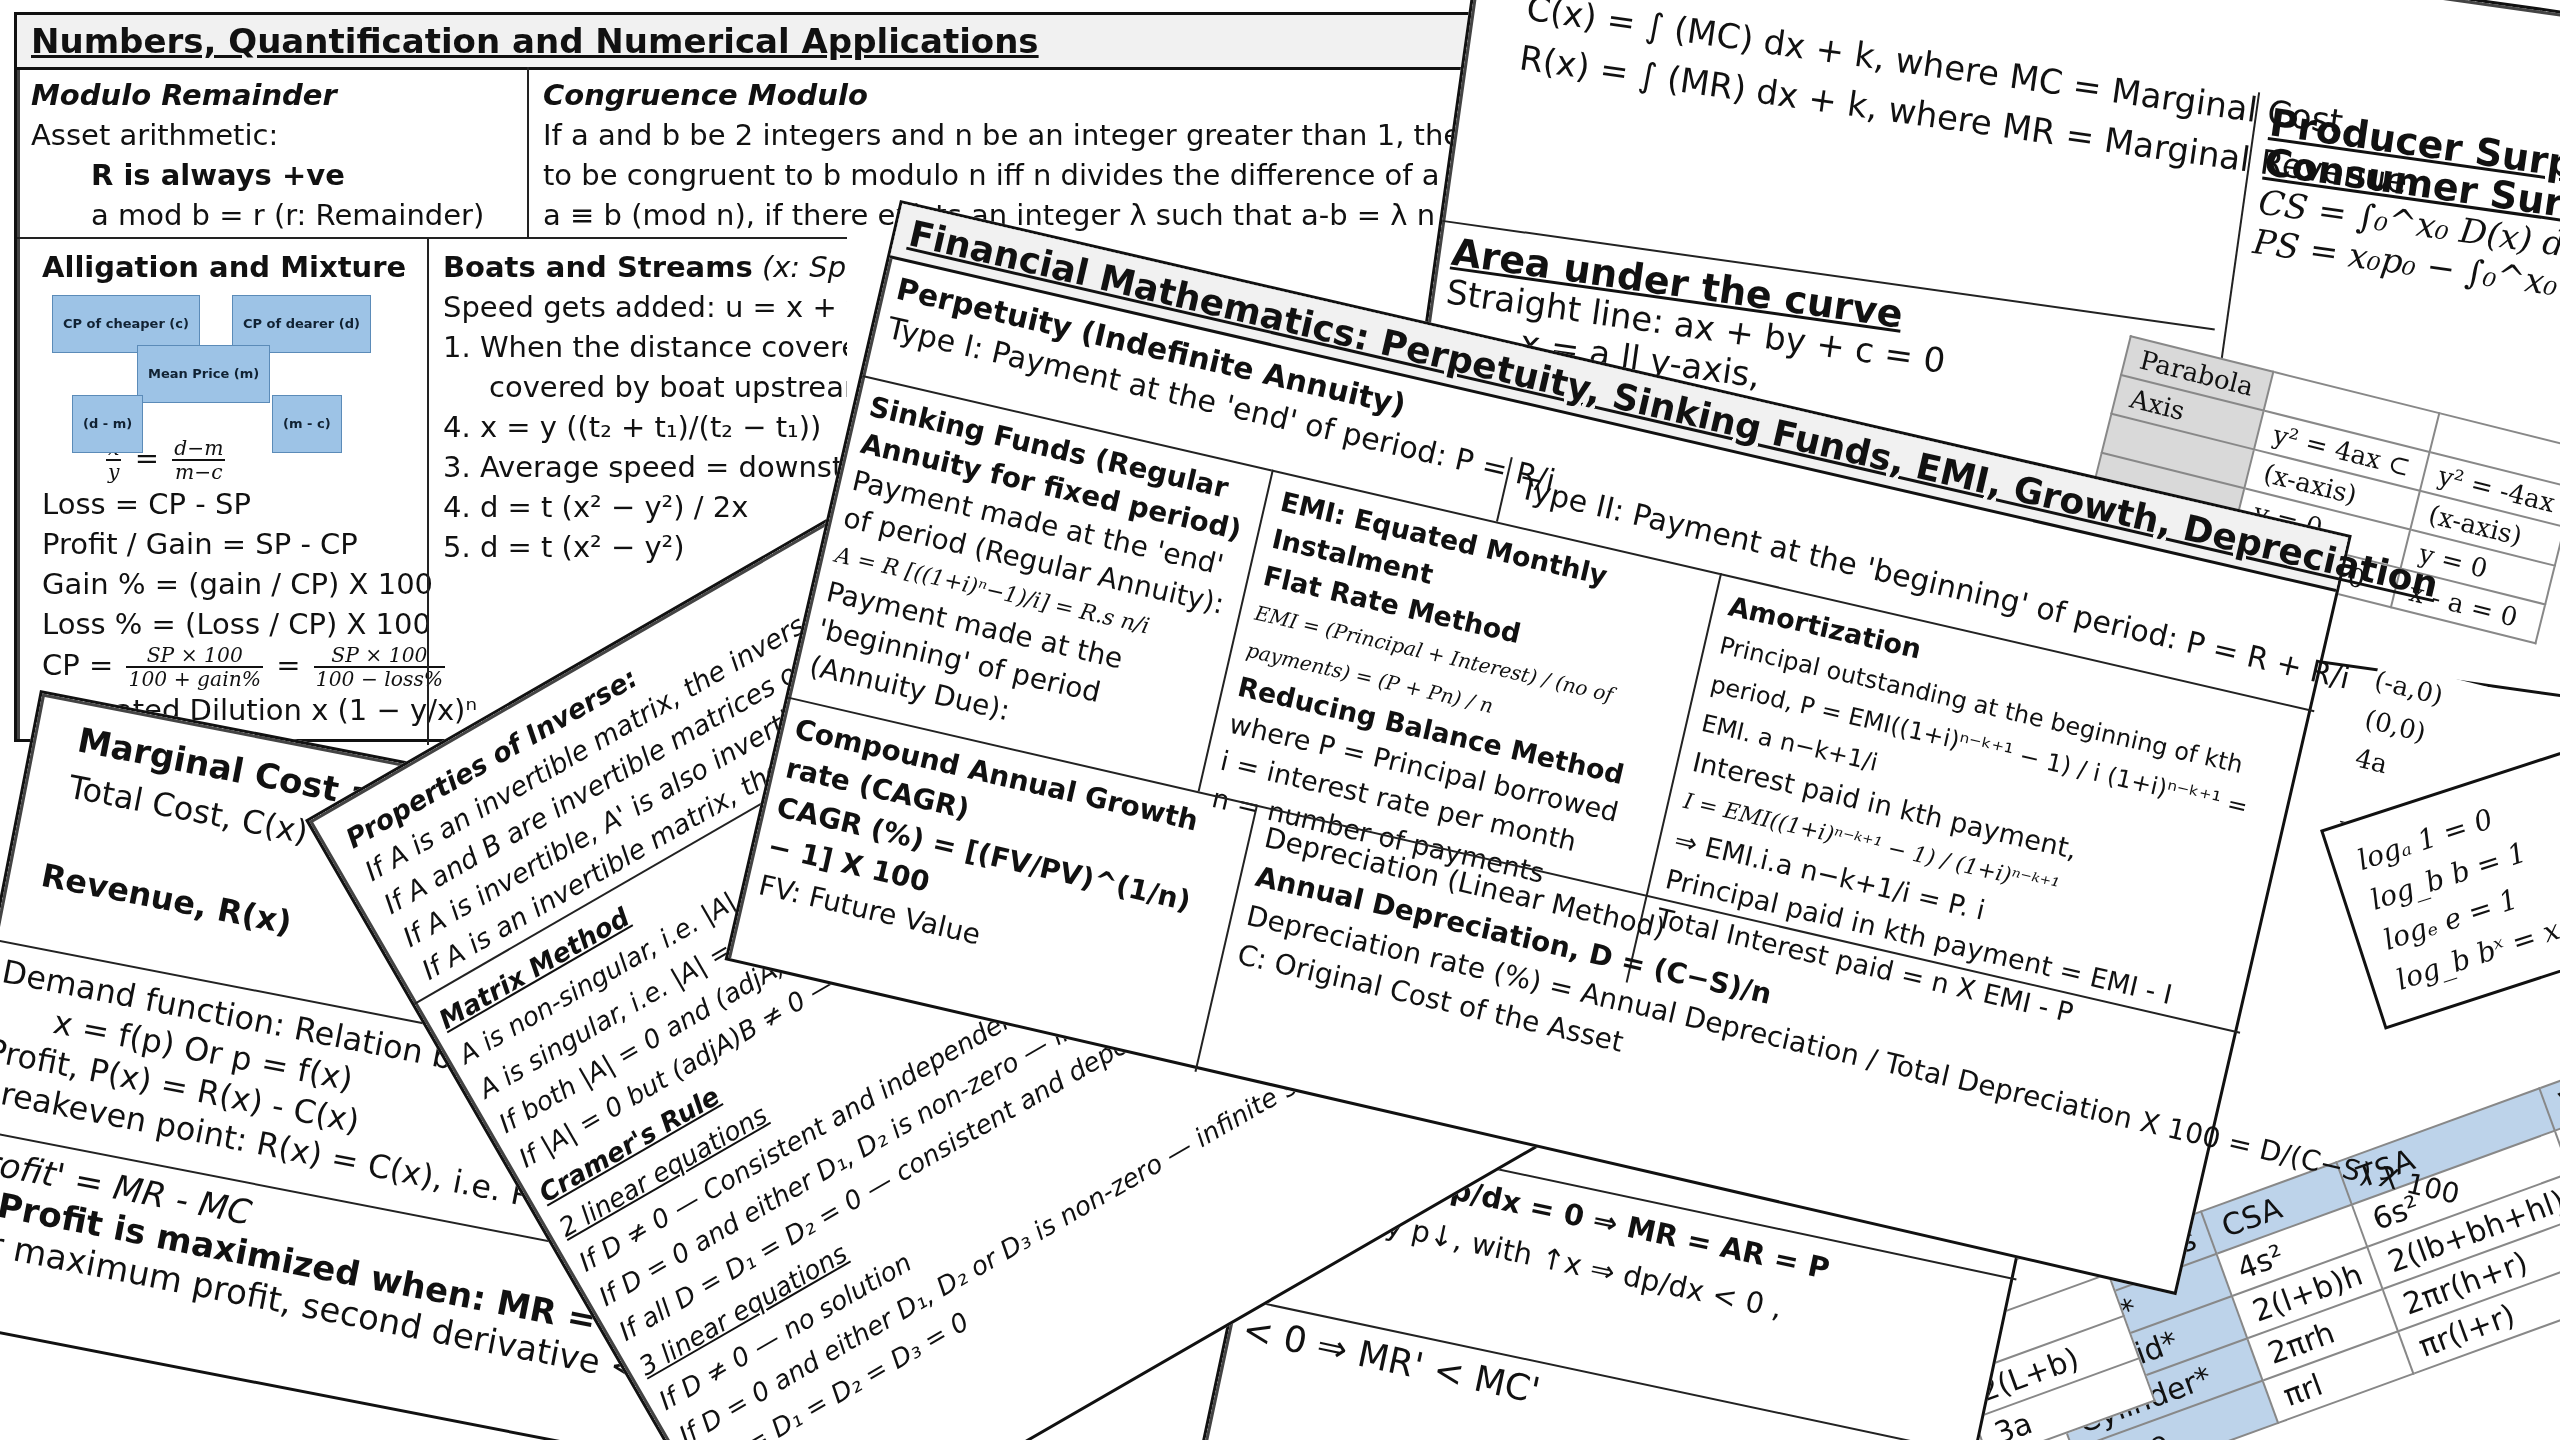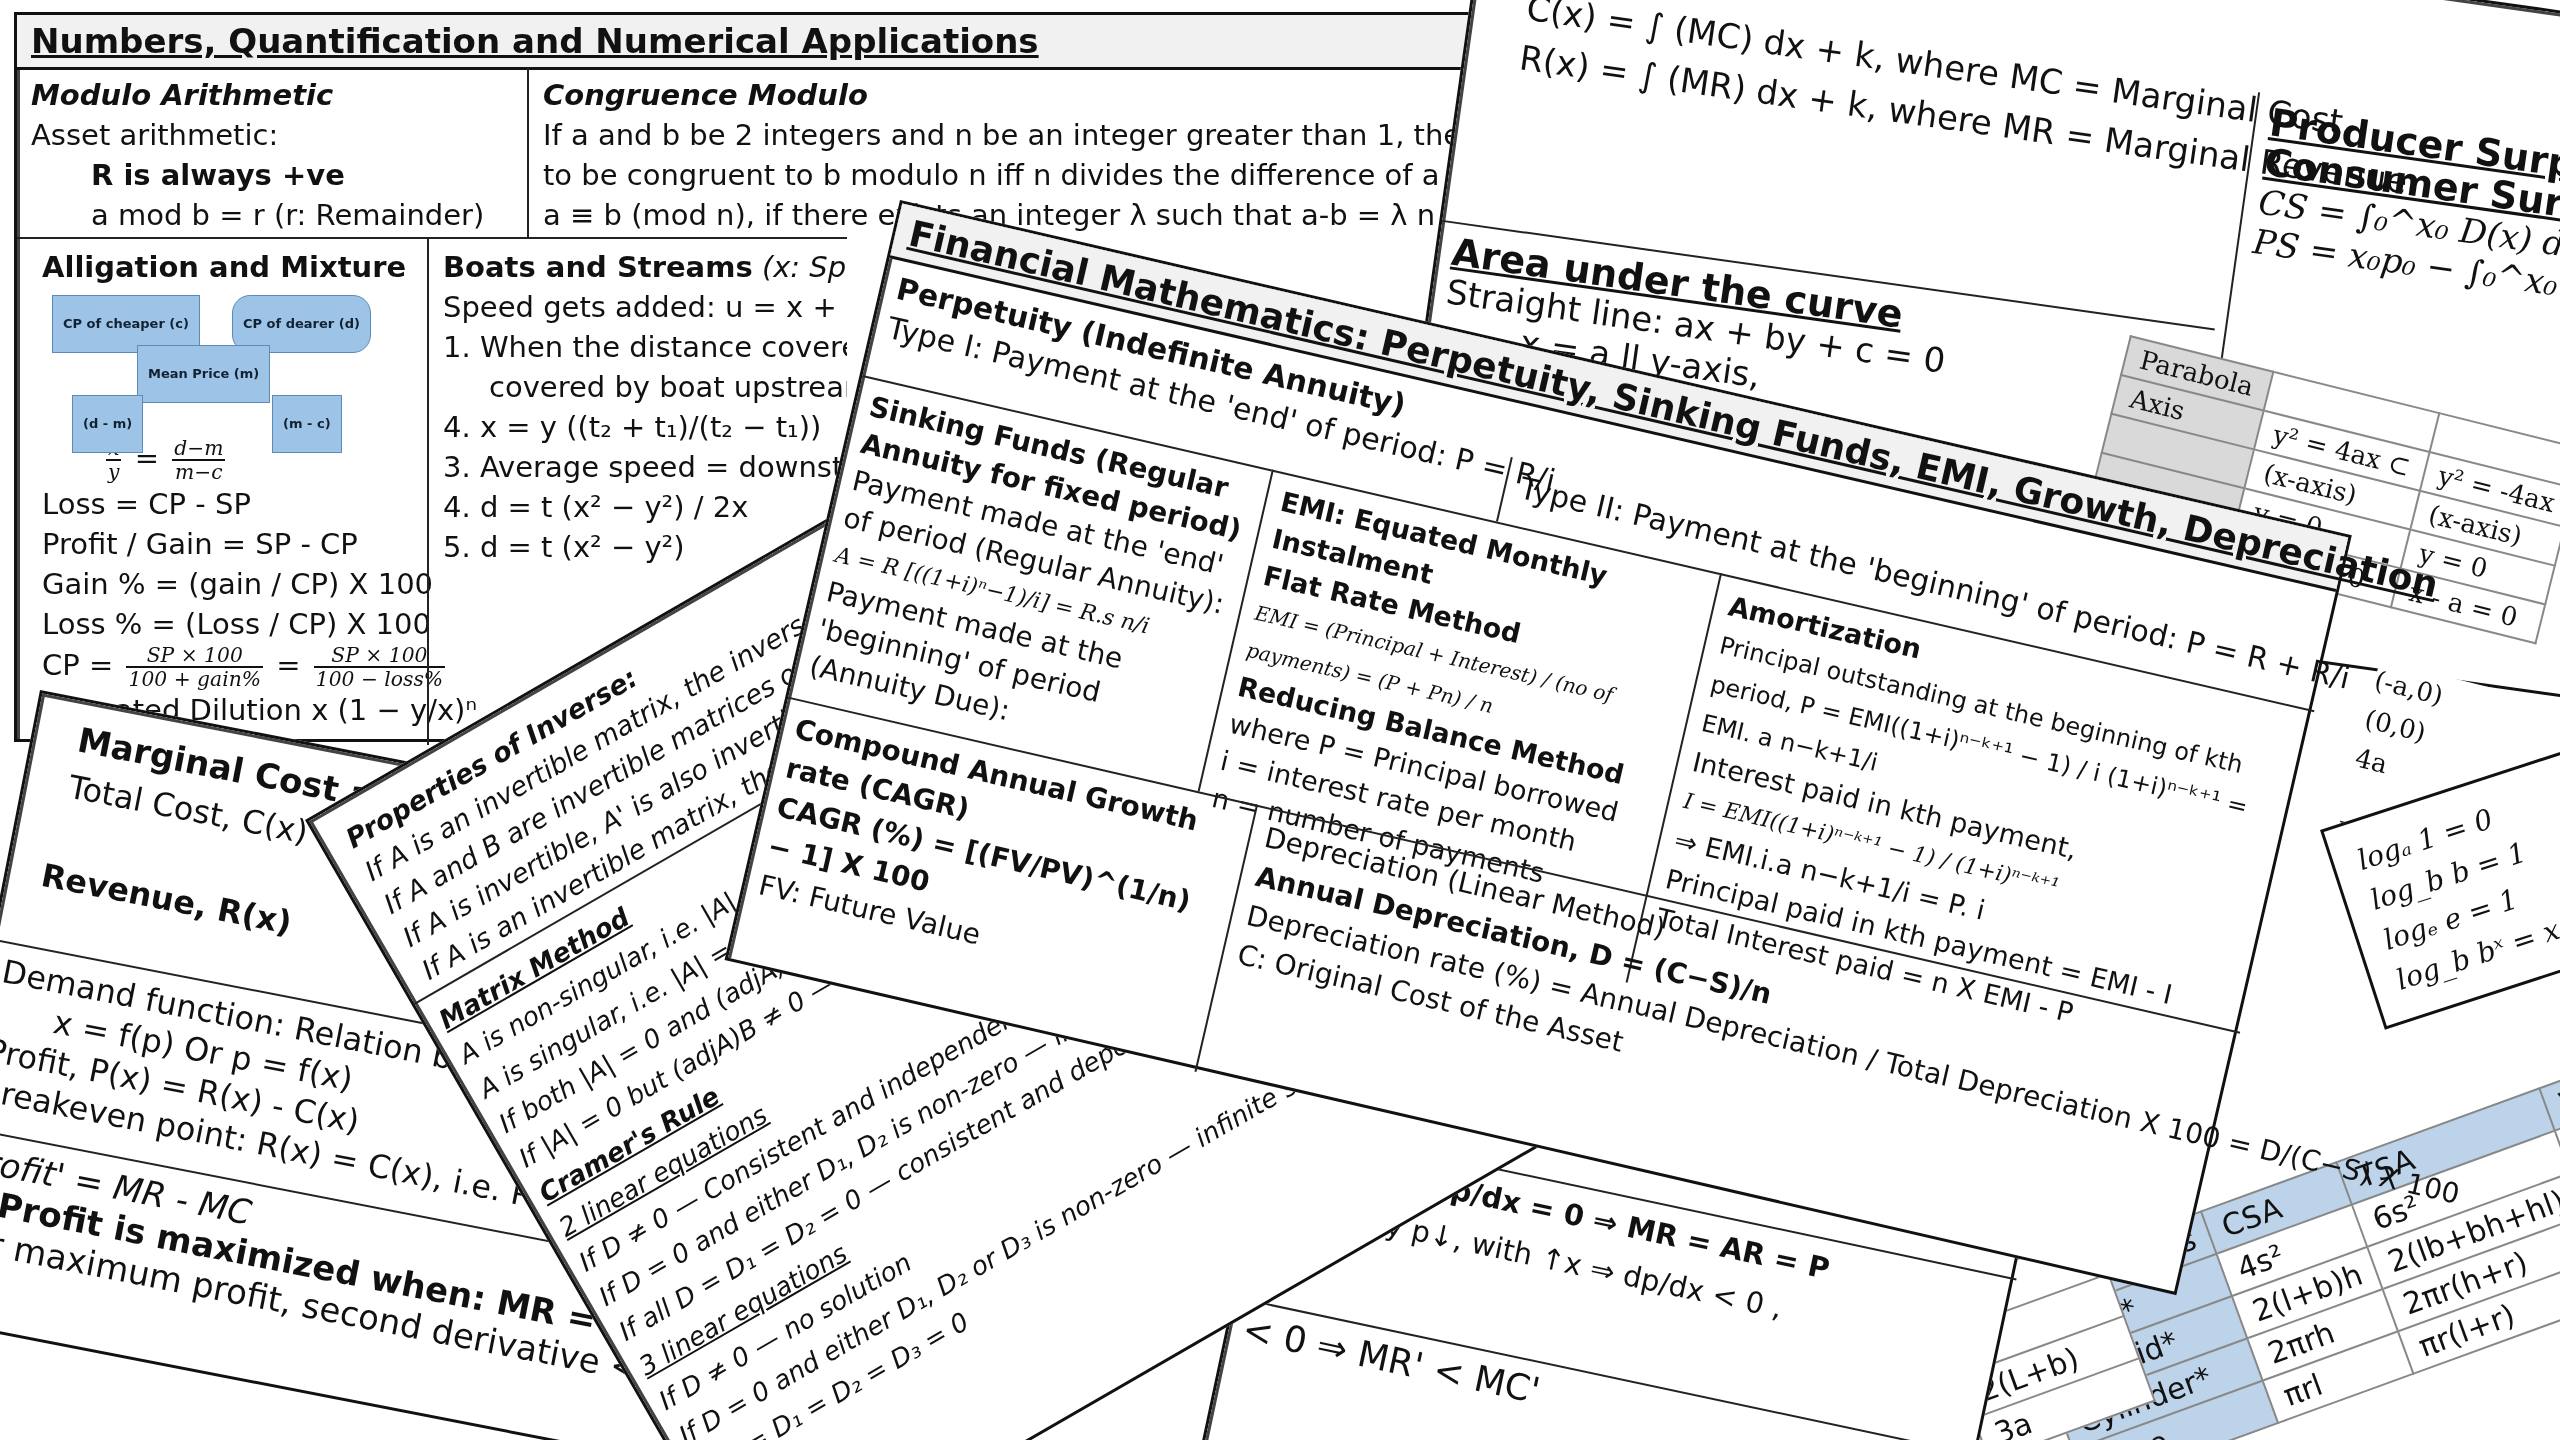--- a/index.html
+++ b/index.html
@@ -28,36 +28,36 @@
   .frame{border:3px solid #111;box-shadow:3px 3px 0 #444 inset;}
 </style>
 </head>
 <body>
 
 <div class="watermark" style="left:700px;top:1380px;transform:rotate(-62deg);">arihantmaths.com</div>
 
 <div class="card frame" style="left:14px;top:12px;width:1500px;height:730px;">
   <div class="sheet-title">Numbers, Quantification and Numerical Applications</div>
   <div class="cell" style="left:0;top:52px;width:510px;height:170px;">
-    <span class="line i b">Modulo Arithmetic</span>
+    <span class="line i b">Modulo Remainder</span>
     <span class="line">Asset arithmetic:</span>
     <span class="line b" style="padding-left:60px">R is always +ve</span>
     <span class="line" style="padding-left:60px">a mod b = r (r: Remainder)</span>
   </div>
   <div class="cell bl" style="left:510px;top:52px;width:990px;height:170px;overflow:hidden;">
     <span class="line i b">Congruence Modulo</span>
     <span class="line">If a and b be 2 integers and n be an integer greater than 1, then a is s</span>
     <span class="line">to be congruent to b modulo n iff n divides the difference of a and b</span>
     <span class="line">a ≡ b (mod n), if there exists an integer λ such that a-b = λ n</span>
   </div>
   <div class="cell bt" style="left:0;top:222px;width:410px;height:508px;padding-left:25px;">
     <span class="line b">Alligation and Mixture</span>
     <div style="position:relative;height:150px;text-align:center;">
       <span class="box" style="position:absolute;left:10px;top:8px;">CP of cheaper (c)</span>
-      <span class="box" style="position:absolute;left:190px;top:8px;border-radius:18px;">CP of dearer (d)</span>
+      <span class="box" style="position:absolute;left:190px;top:8px;">CP of dearer (d)</span>
       <span class="box" style="position:absolute;left:95px;top:58px;">Mean Price (m)</span>
       <span class="box" style="position:absolute;left:30px;top:108px;">(d - m)</span>
       <span class="box" style="position:absolute;left:230px;top:108px;">(m - c)</span>
     </div>
     <span class="line" style="padding-left:60px">
       <span class="frac"><span class="n">x</span><span class="d">y</span></span> =
       <span class="frac"><span class="n">d−m</span><span class="d">m−c</span></span>
     </span>
     <span class="line">Loss = CP - SP</span>
     <span class="line">Profit / Gain = SP - CP</span>

